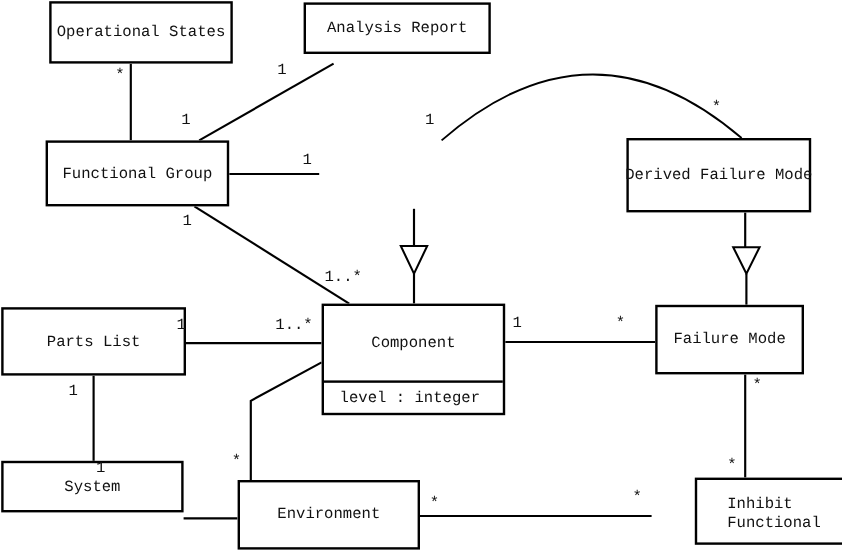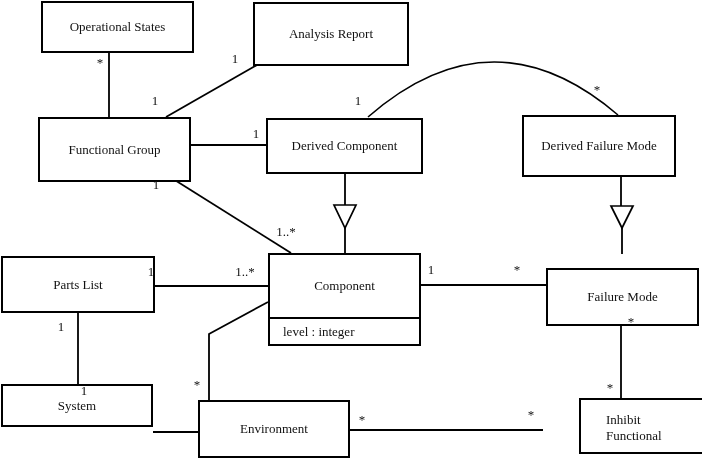--- a/index.html
+++ b/index.html
@@ -1,18 +1,18 @@
 <!DOCTYPE html>
 <html><head>
 <meta charset="utf-8">
 <style>
   html,body{margin:0;padding:0;background:#ffffff;}
   #stage{
     position:relative;width:702px;height:464px;background:#ffffff;overflow:hidden;
-    font-family:Liberation Serif, serif;color:#111111;
+    font-family:Liberation Mono, monospace;color:#111111;
   }
   #edge-layer{position:absolute;left:0;top:0;width:702px;height:464px;}
   #node-layer,#label-layer{position:absolute;left:0;top:0;width:100%;height:100%;pointer-events:none;}
   #node-layer > .node{pointer-events:auto;}
   .node{
     position:absolute;box-sizing:border-box;border:2px solid #000;background:#fff;
     display:flex;align-items:center;justify-content:center;
     font-size:13px;line-height:16px;white-space:nowrap;
   }
   .node.left{align-items:center;justify-content:flex-start;padding:4px 0 0 25px;margin-left:36px;}
@@ -78,44 +78,41 @@
         <polyline points="621,312 621,398" class="edge"></polyline>
       </g>
       <g>
         <polyline points="350,430 543,430" class="edge"></polyline>
       </g>
     </svg>
   <div id="node-layer">
       <div class="node" style="left: 41px; top: 1px; width: 153px; height: 52px;">
         <div class="name">Operational States</div>
       </div>
-      <div class="node" style="left: 253px; top: 2px; width: 156px; height: 64px;">
+      <div class="node" style="left: 253px; top: 2px; width: 156px; height: 43px;">
         <div class="name">Analysis Report</div>
       </div>
-      <div class="node" style="left: 38px; top: 117px; width: 153px; height: 65px;">
+      <div class="node" style="left: 38px; top: 117px; width: 153px; height: 55px;">
         <div class="name">Functional Group</div>
-      </div>
-      <div class="node" style="left: 266px; top: 118px; width: 157px; height: 56px;">
-        <div class="name">Derived Component</div>
       </div>
       <div class="node" style="left: 522px; top: 115px; width: 154px; height: 62px;">
         <div class="name">Derived Failure Mode</div>
       </div>
       <div class="node compart" style="left: 268px; top: 253px; width: 153px; height: 93px;">
         <div class="name-compartment" style="height: 62px;">
           <div class="name">Component</div>
         </div>
         <div class="attr-compartment">
           <div>level : integer</div>
         </div>
       </div>
       <div class="node" style="left: 1px; top: 256px; width: 154px; height: 57px;">
         <div class="name">Parts List</div>
       </div>
-      <div class="node" style="left: 546px; top: 268px; width: 153px; height: 58px;">
+      <div class="node" style="left: 546px; top: 254px; width: 124px; height: 58px;">
         <div class="name">Failure Mode</div>
       </div>
       <div class="node" style="left: 1px; top: 384px; width: 152px; height: 43px;">
         <div class="name">System</div>
       </div>
       <div class="node" style="left: 198px; top: 400px; width: 152px; height: 58px;">
         <div class="name">Environment</div>
       </div>
       <div class="node left" style="left: 543px; top: 398px; width: 155px; height: 56px;">
         <div class="name">

